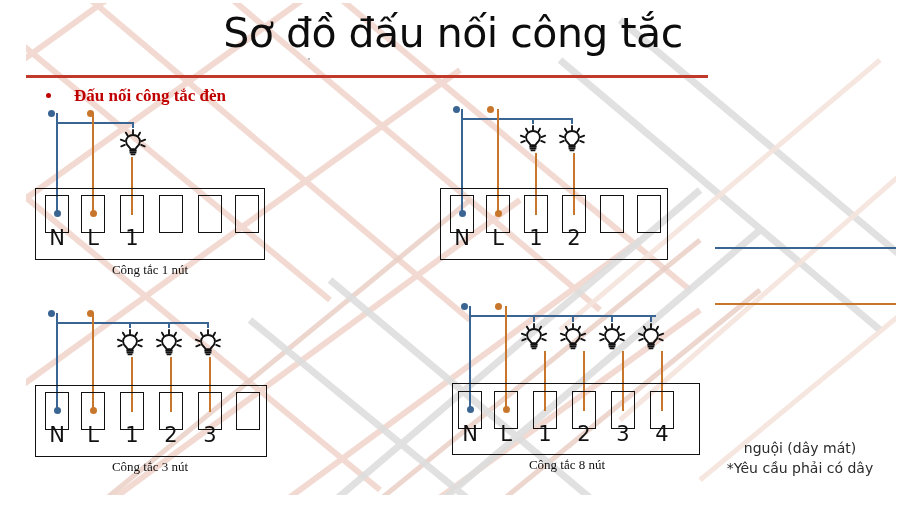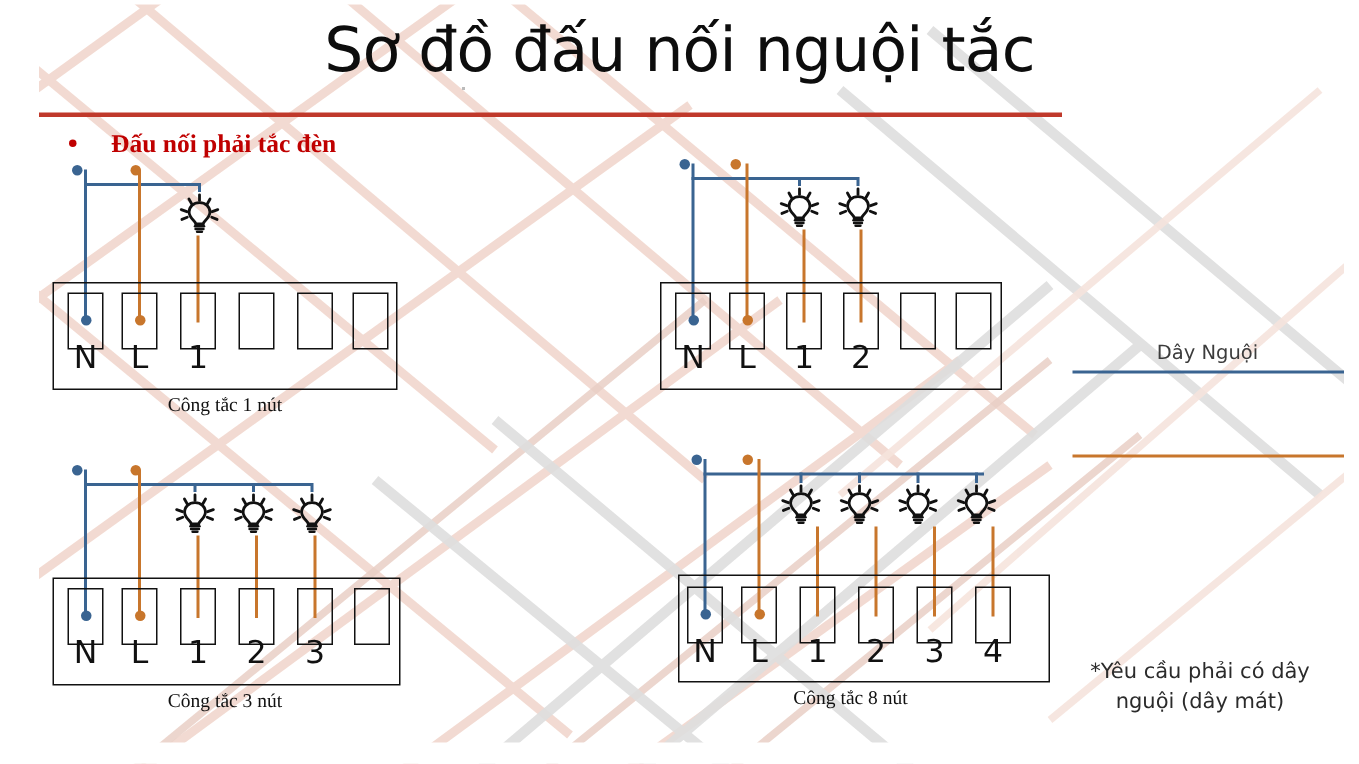--- a/index.html
+++ b/index.html
@@ -134,27 +134,27 @@
         <line x1="700" y1="480" x2="906" y2="310"></line>
       </g>
     </svg>
   </div>
 
   <div class="edge-left"></div>
   <div class="edge-right"></div>
   <div class="edge-top"></div>
   <div class="edge-bottom"></div>
 
-  <div class="title">Sơ đồ đấu nối nguội tắc</div>
+  <div class="title">Sơ đồ đấu nối công tắc</div>
   <div class="title-dot"></div>
   <div class="title-rule"></div>
 
   <div class="bullet-row">
     <span class="bullet-dot"></span>
-    <span class="bullet-text">Đấu nối phải tắc đèn</span>
+    <span class="bullet-text">Đấu nối công tắc đèn</span>
   </div>
 
   <div id="diagrams-layer">
       <div class="diagram" style="left: 0px; top: 0px; width: 906px; height: 509px;">
         <div class="wire" style="left:56.2px;top:113px;width:1.6px;height:101px;background:#3a6491;"></div>
         <div class="wire" style="left:56.2px;top:122px;width:77px;height:1.6px;background:#3a6491;"></div>
         <div class="wire" style="left:92.2px;top:113px;width:1.6px;height:101px;background:#c8762c;"></div>
         <span class="node blue" style="left:47.5px;top:110px;background:#3a6491;"></span>
         <span class="node orange" style="left:86.5px;top:110px;background:#c8762c;"></span>
         <span class="node blue" style="left:53.5px;top:210px;background:#3a6491;"></span>
@@ -451,23 +451,22 @@
         <div class="term" style="left:572px;top:391px;width:24px;height:38px;"></div>
         <div class="tlabel" style="left:564px;top:424px;width:40px;">2</div>
         <div class="term" style="left:611px;top:391px;width:24px;height:38px;"></div>
         <div class="tlabel" style="left:603px;top:424px;width:40px;">3</div>
         <div class="term" style="left:650px;top:391px;width:24px;height:38px;"></div>
         <div class="tlabel" style="left:642px;top:424px;width:40px;">4</div>
         <div class="caption" style="left:407px;top:457px;width:320px;">Công tắc 8 nút</div>
       </div>
     </div>
 
-  <div class="legend-label" style="left:715px;top:228px;width:180px;">Dây Nguội</div>
   <div class="legend-line" id="legend-line-neutral" style="left: 715px; top: 247px; width: 181px; background: rgb(58, 100, 145);"></div>
 
   <div class="legend-line" id="legend-line-live" style="left: 715px; top: 303px; width: 181px; background: rgb(200, 118, 44);"></div>
 
   <div class="note" style="left:700px;top:438px;width:200px;">
+    <div>nguội (dây mát)</div>
     <div>*Yêu cầu phải có dây</div>
-    <div>nguội (dây mát)</div>
   </div>
 
 </div>
 
 </body></html>

